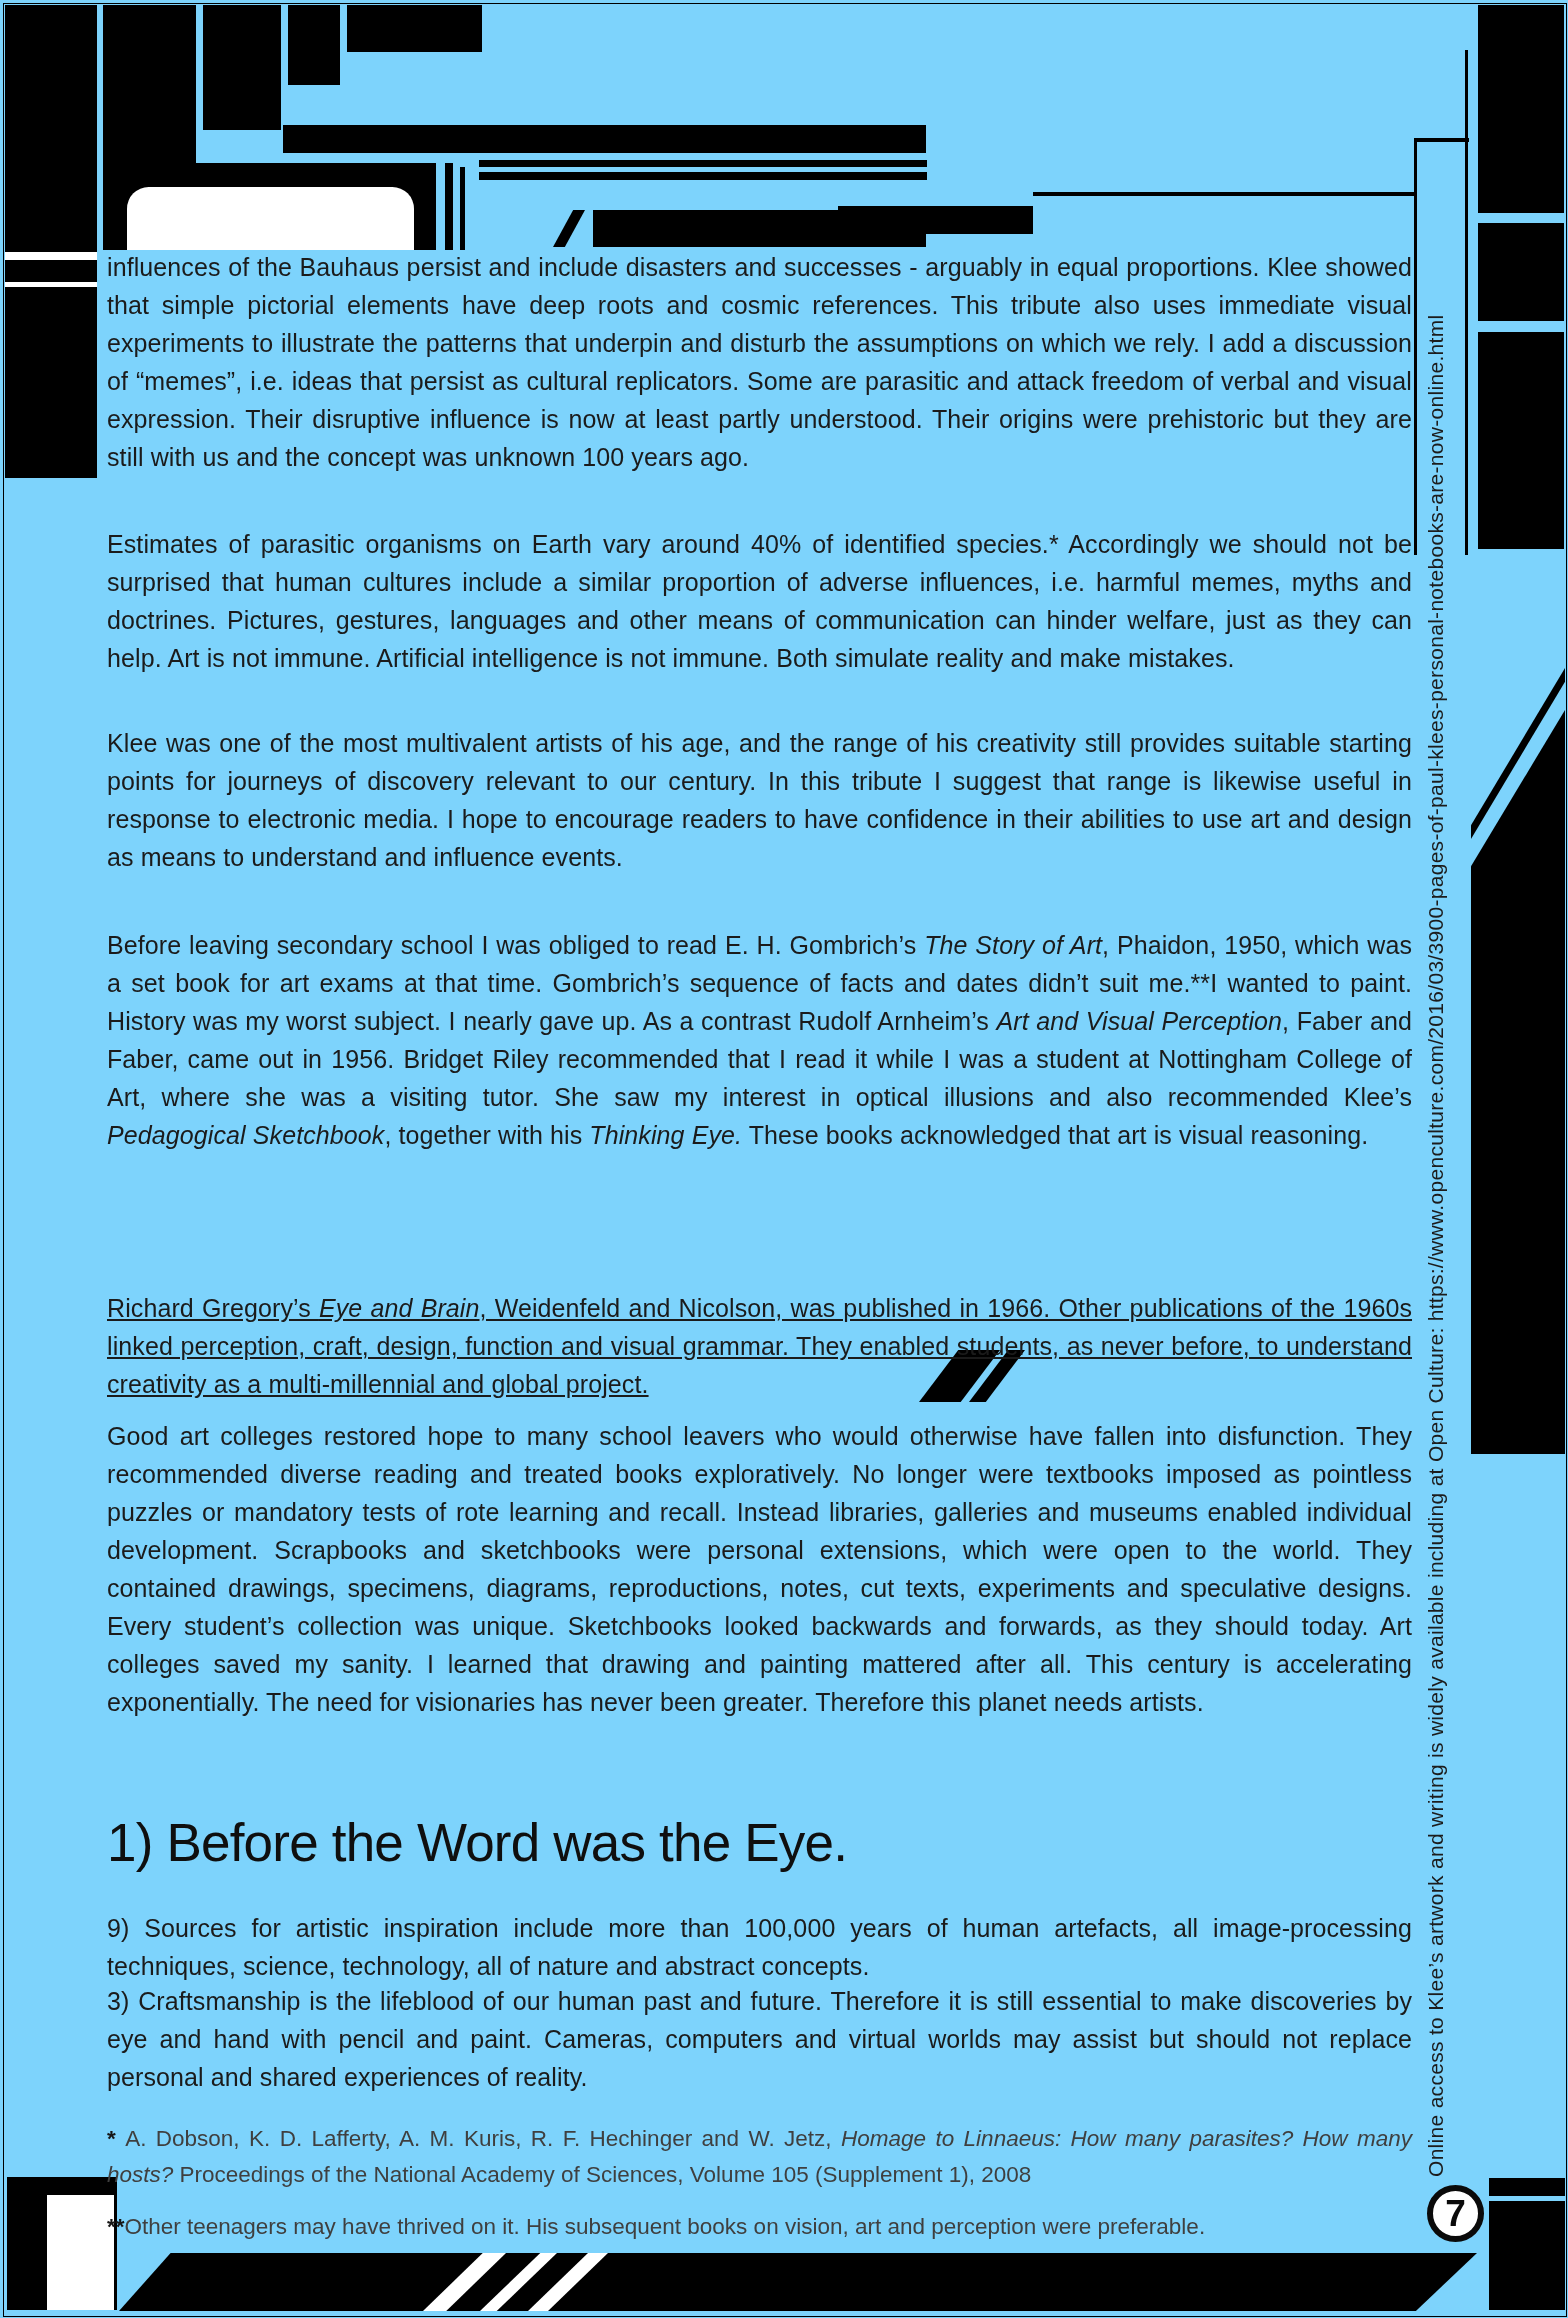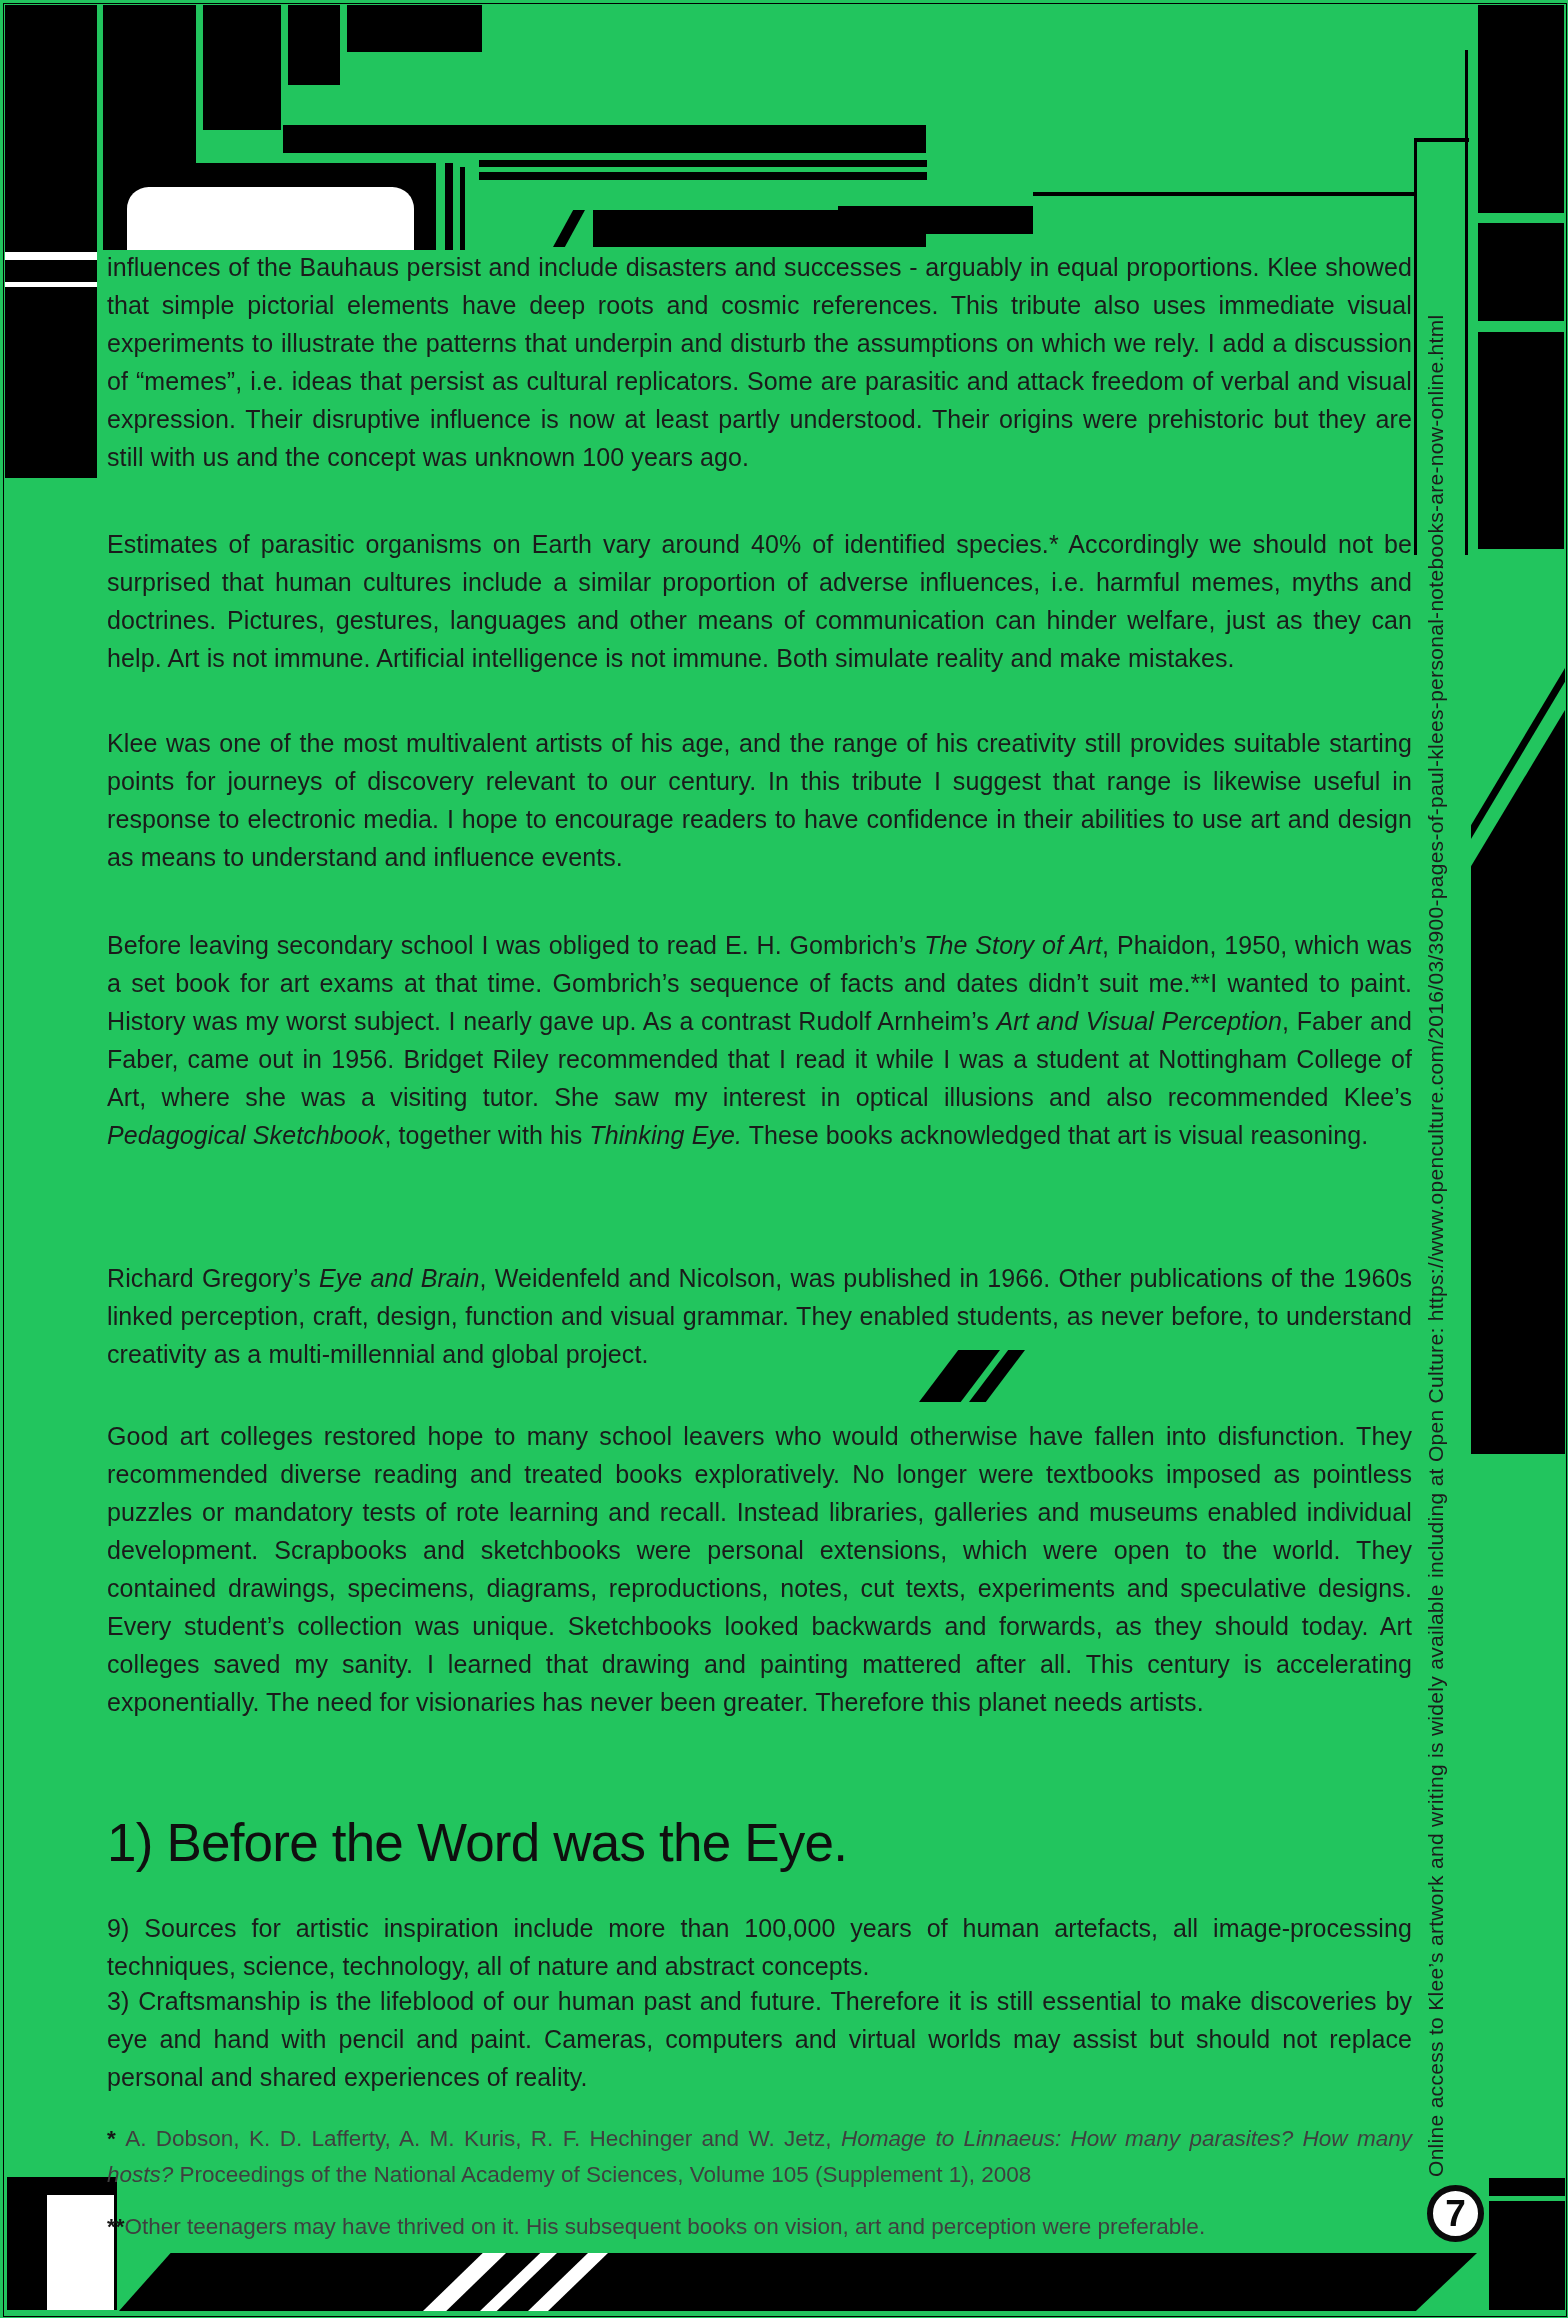--- a/index.html
+++ b/index.html
@@ -1,16 +1,16 @@
 <!DOCTYPE html>
 <html style="font-size:13.3px"><head>
 <meta charset="utf-8">
 <style>
   html,body{margin:0;padding:0;background:#fff;}
-  .page{position:relative;width:1569px;height:2319px;background:#22c55e;overflow:hidden;
+  .page{position:relative;width:1569px;height:2319px;background:#7dd3fc;overflow:hidden;
         font-family:"Liberation Sans","DejaVu Sans",sans-serif;color:#1b1b1b;}
   .page-border{position:absolute;inset:2.5px;border:1.7px solid #000;pointer-events:none;}
   
   .blk{position:absolute;background:#000;}
   .wht{position:absolute;background:#fff;}
   .tl-a{left:5px;top:5px;width:92px;height:473px;}
   .tl-a-n1{left:5px;top:252px;width:92px;height:7.5px;}
   .tl-a-n2{left:5px;top:282px;width:92px;height:5px;}
   .tl-b{left:103px;top:5px;width:93px;height:193px;}
   .tl-c{left:203px;top:5px;width:78px;height:125px;}
@@ -42,21 +42,21 @@
   .band{left:119px;top:2253px;width:1358px;height:58px;clip-path:polygon(3.8% 0,100% 0,95.5% 100%,0 100%);}
   .bslash1{left:423px;top:2253px;width:83px;height:58px;clip-path:polygon(72% 0,100% 0,28% 100%,0 100%);}
   .bslash2{left:480px;top:2253px;width:77px;height:58px;clip-path:polygon(78.3% 0,100% 0,21.7% 100%,0 100%);}
   .bslash3{left:528px;top:2253px;width:80px;height:58px;clip-path:polygon(75% 0,100% 0,25% 100%,0 100%);}
   .mslash-a{left:919px;top:1350px;width:81px;height:52px;clip-path:polygon(48.5% 0,100% 0,51.5% 100%,0 100%);}
   .mslash-b{left:969px;top:1350px;width:56px;height:52px;clip-path:polygon(70% 0,100% 0,30% 100%,0 100%);}
   
   .bp{position:absolute;left:107px;width:1305px;margin:0;text-align:justify;
       font-size:25px;line-height:38px;letter-spacing:0.1px;color:#1b1b1b;}
   #p1{top:248px;} #p2{top:525px;} #p3{top:724px;} #p4{top:926px;}
-  #p5{top:1259px;} #p6{top:1417px;} #p7{top:1909px;} #p8{top:1982px;}
+  #p5{top:1289px;text-decoration:underline;} #p6{top:1417px;} #p7{top:1909px;} #p8{top:1982px;}
   .heading{position:absolute;left:107px;top:1799px;width:1305px;margin:0;
       font-size:53px;line-height:88px;font-weight:400;letter-spacing:-0.8px;
       color:#0f0f0f;white-space:nowrap;}
   .fn{position:absolute;left:107px;width:1305px;margin:0;text-align:justify;
       font-size:22.5px;line-height:36px;color:#3f3f3f;}
   #fn1{top:2121px;} #fn2{top:2209px;}
   .run-italic{font-style:italic;}
   .run-bold{font-weight:700;color:#161616;}
   .sidebar-note{position:absolute;left:1417px;top:2177px;width:2034px;height:38px;
       transform-origin:0 0;transform:rotate(-90deg);

